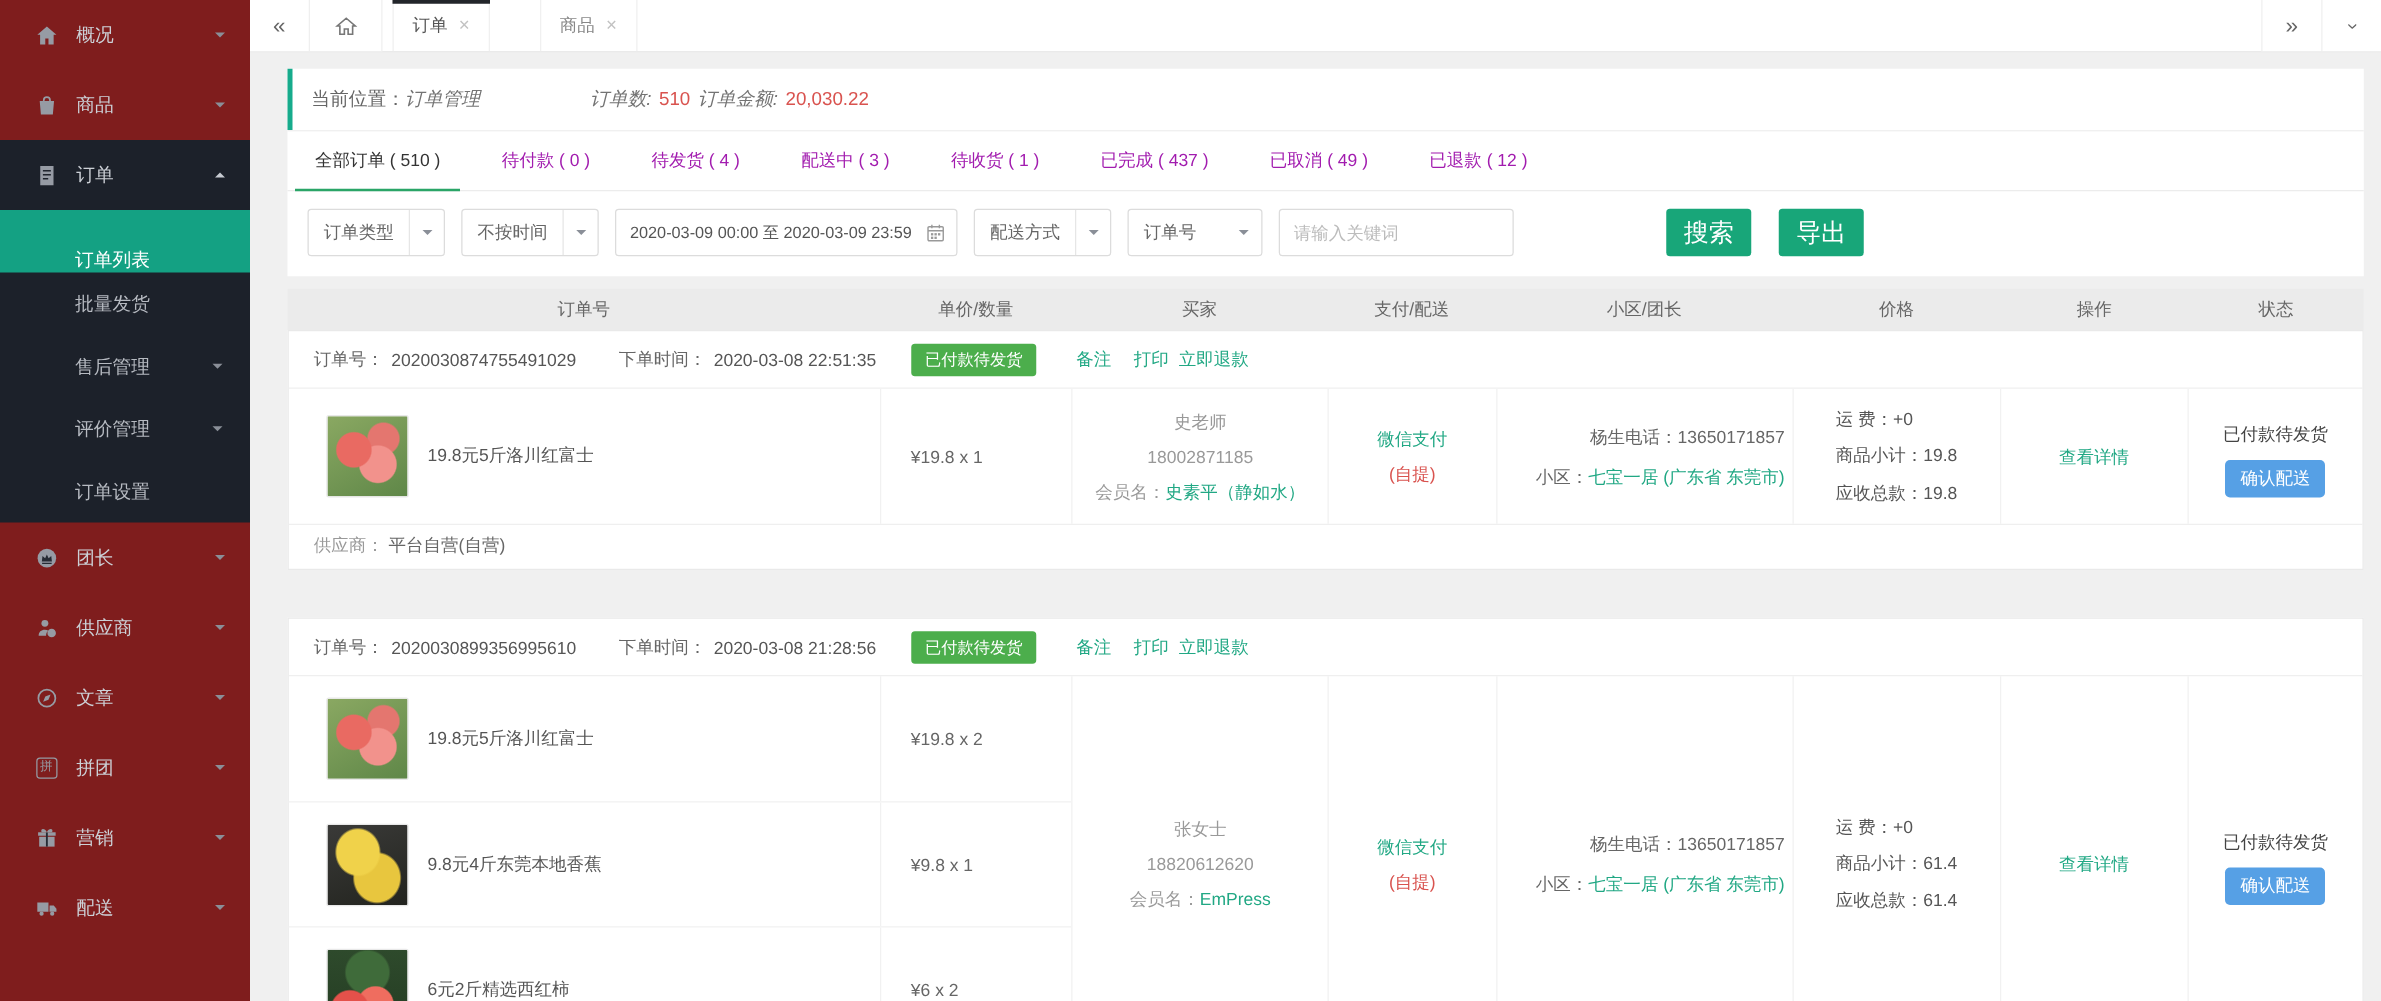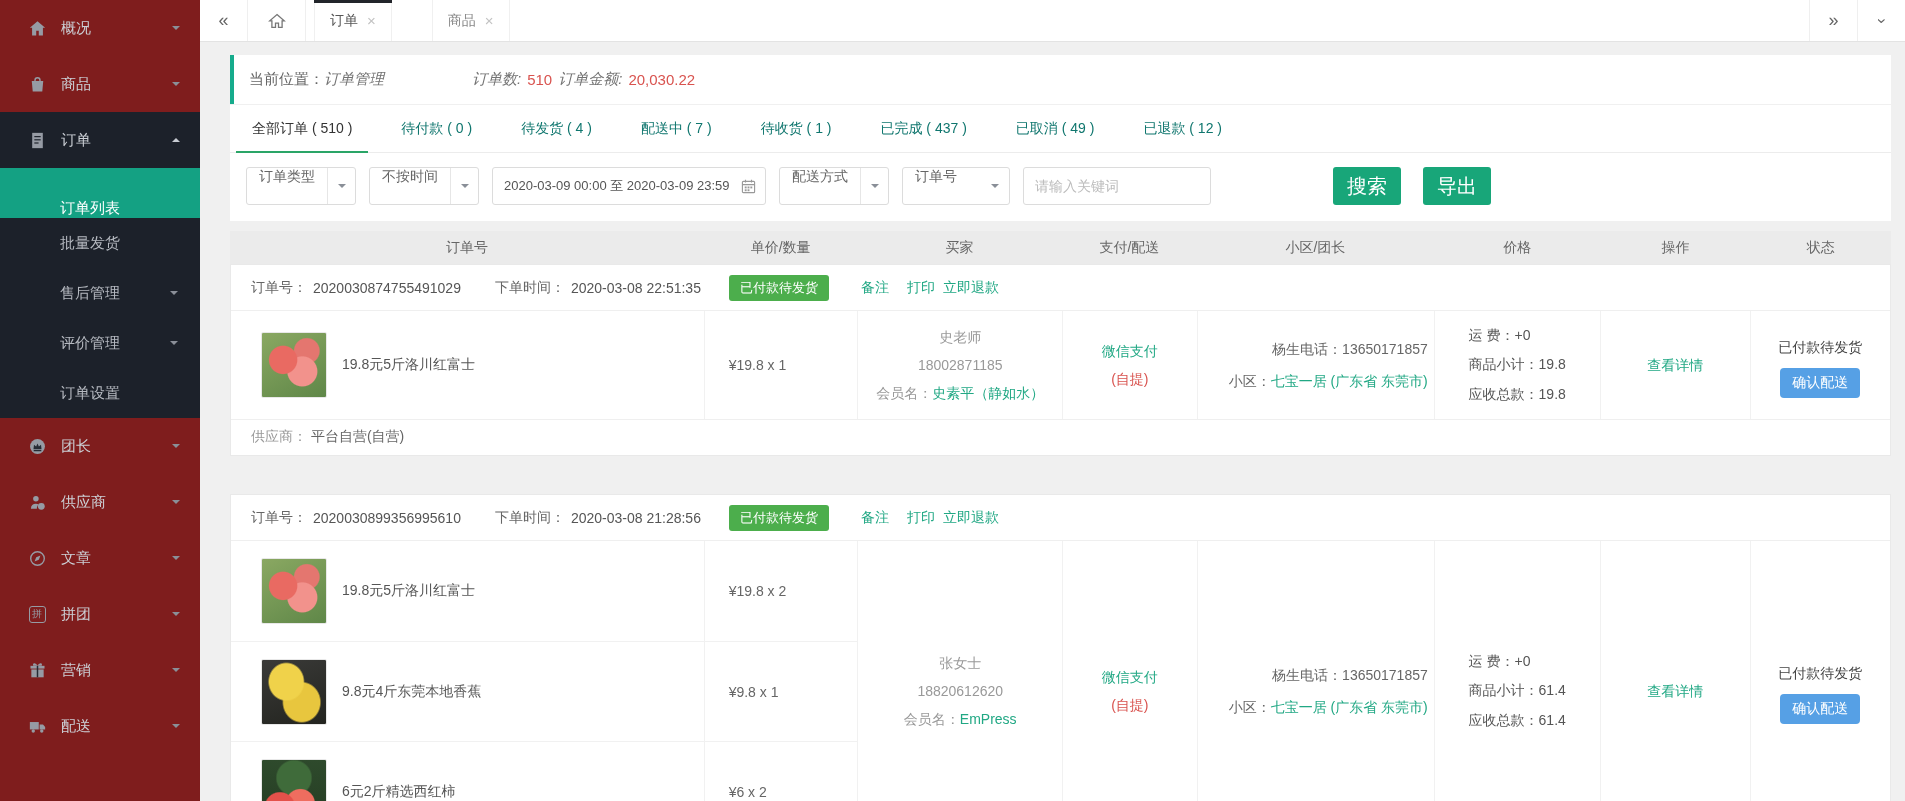--- a/index.html
+++ b/index.html
@@ -44,27 +44,27 @@
   .crumb-card { background:#fff; height:50px; display:flex; align-items:center; position:relative;
     padding-left:19px; font-size:15px; border-bottom:1px solid #f0f0f0; }
   .accent-bar { position:absolute; left:0; top:0; bottom:0; width:4px; background:#16ab8c; }
   .c-teal { color:#737373;font-style:italic; }
   .c-red { color:#d9534f; }
   .crumb-stats { margin-left:88px; display:flex; gap:6px; align-items:center; }
 
   
   .panel { background:#fff; }
   .status-tabs { display:flex; height:48px; padding:0 4px; border-bottom:1px solid #ececec; }
-  .stab { padding:0 18px; display:flex; align-items:center; color:#0f766e; position:relative;
+  .stab { padding:0 18px; display:flex; align-items:center; color:#a21caf; position:relative;
     margin-right:13px; cursor:pointer; white-space:nowrap; }
   .stab.active { color:#333; }
   .stab.active::after { content:""; position:absolute; bottom:-1px; left:2px; right:2px; height:2px; background:#2aa567; }
   .filter-row { display:flex; align-items:center; gap:13px; padding:14px 16px 16px; }
   .sel { height:38px; border:1px solid #dcdcdc; border-radius:3px; background:#fff; display:flex;
-    align-items:flex-start; color:#666; cursor:pointer; }
+    align-items:center; color:#666; cursor:pointer; }
   .sel-txt { padding:0 12px; white-space:nowrap; }
   .sel-caret { width:28px; align-self:stretch; border-left:1px solid #e6e6e6; display:flex;
     align-items:center; justify-content:center; }
   .sel.wide { width:108px; justify-content:space-between; }
   .sel.wide .sel-caret { border-left:none; }
   .datebox { width:274px; height:38px; border:1px solid #dcdcdc; border-radius:3px; background:#fff;
     display:flex; align-items:center; justify-content:space-between; padding:0 9px 0 11px;
     font-size:13px; color:#555; white-space:nowrap; cursor:pointer; }
   .cal-ico { width:15px; height:15px; flex:none; margin-left:6px; }
   .kw-input { width:188px; height:38px; border:1px solid #dcdcdc; border-radius:3px; padding:0 11px;
@@ -295,21 +295,21 @@
         <div class="stab active">
             <span>全部订单 ( 510 )</span>
           </div>
         <div class="stab">
             <span>待付款 ( 0 )</span>
           </div>
         <div class="stab">
             <span>待发货 ( 4 )</span>
           </div>
         <div class="stab">
-            <span>配送中 ( 7 )</span>
+            <span>配送中 ( 3 )</span>
           </div>
         <div class="stab">
             <span>待收货 ( 1 )</span>
           </div>
         <div class="stab">
             <span>已完成 ( 437 )</span>
           </div>
         <div class="stab">
             <span>已取消 ( 49 )</span>
           </div>

